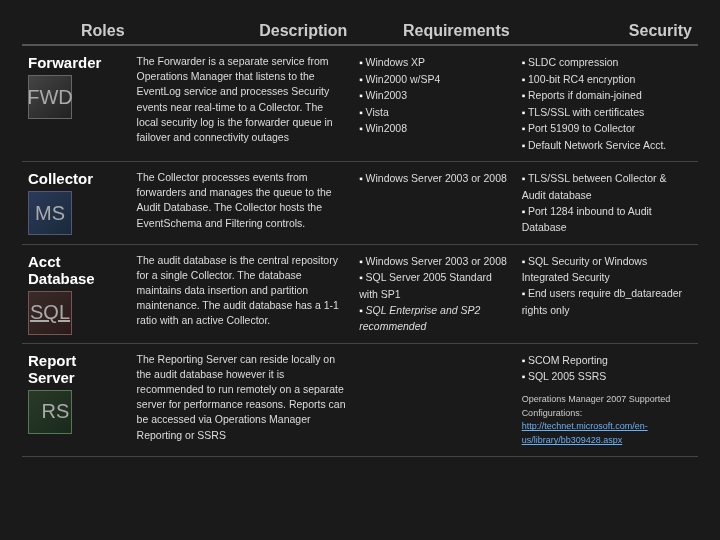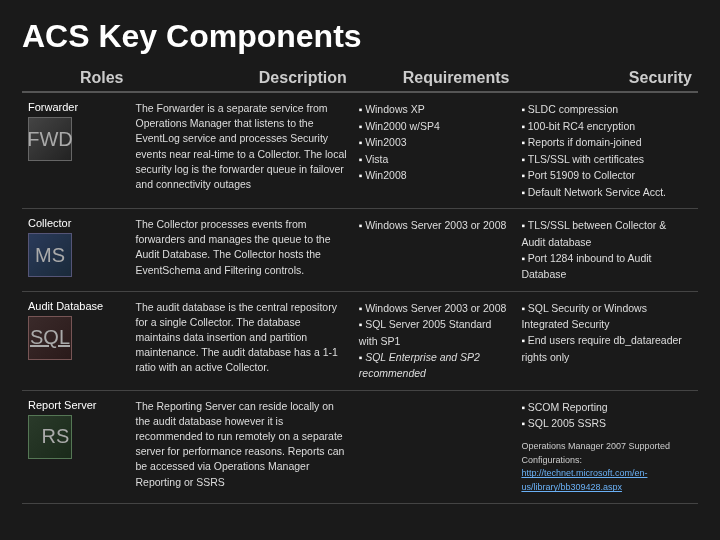--- a/index.html
+++ b/index.html
@@ -45,22 +45,22 @@
     .col-sec { width: 185px; }
     tbody tr {
       border-bottom: 1px solid #444;
       vertical-align: top;
     }
     .role-cell {
       padding: 8px 6px;
       vertical-align: top;
     }
     .role-label {
-      font-size: 11px;
-      font-weight: normal;
+      font-size: 15px;
+      font-weight: bold;
       color: #fff;
       display: block;
       margin-bottom: 4px;
     }
     .role-icon {
       width: 44px;
       height: 44px;
       background: #2a2a2a;
       border: 1px solid #555;
       border-radius: 0;
@@ -127,21 +127,20 @@
     .role-icon-report {
       background: linear-gradient(135deg, #2a3a2a 0%, #1a2a1a 100%);
       border: 1px solid #575;
       padding-left: 11px;
     }
   </style>
 </head>
 <body>
 
 <div class="page">
-  <div class="page-title">ACS Key Components</div>
   <table>
     <thead>
       <tr>
         <th class="col-roles">Roles</th>
         <th class="col-desc">Description</th>
         <th class="col-req">Requirements</th>
         <th class="col-sec">Security</th>
       </tr>
     </thead>
     <tbody id="table-body">
@@ -188,21 +187,21 @@
           </td>
           <td class="sec-cell">
             <ul>
               <li>TLS/SSL between Collector &amp; Audit database</li>
               <li>Port 1284 inbound to Audit Database</li>
             </ul>
           </td>
         </tr>
         <tr>
           <td class="role-cell">
-            <span class="role-label">Audit Database</span>
+            <span class="role-label">Acct Database</span>
             <div class="role-icon role-icon-audit">
               <span class="icon-img">SQL</span>
             </div>
           </td>
           <td class="desc-cell">The audit database is the central repository for a single Collector. The database maintains data insertion and partition maintenance. The audit database has a 1-1 ratio with an active Collector.</td>
           <td class="req-cell">
             <ul>
               <li>Windows Server 2003 or 2008</li>
               <li>SQL Server 2005 Standard with SP1</li>
               <li><em>SQL Enterprise and SP2 recommended</em></li>

